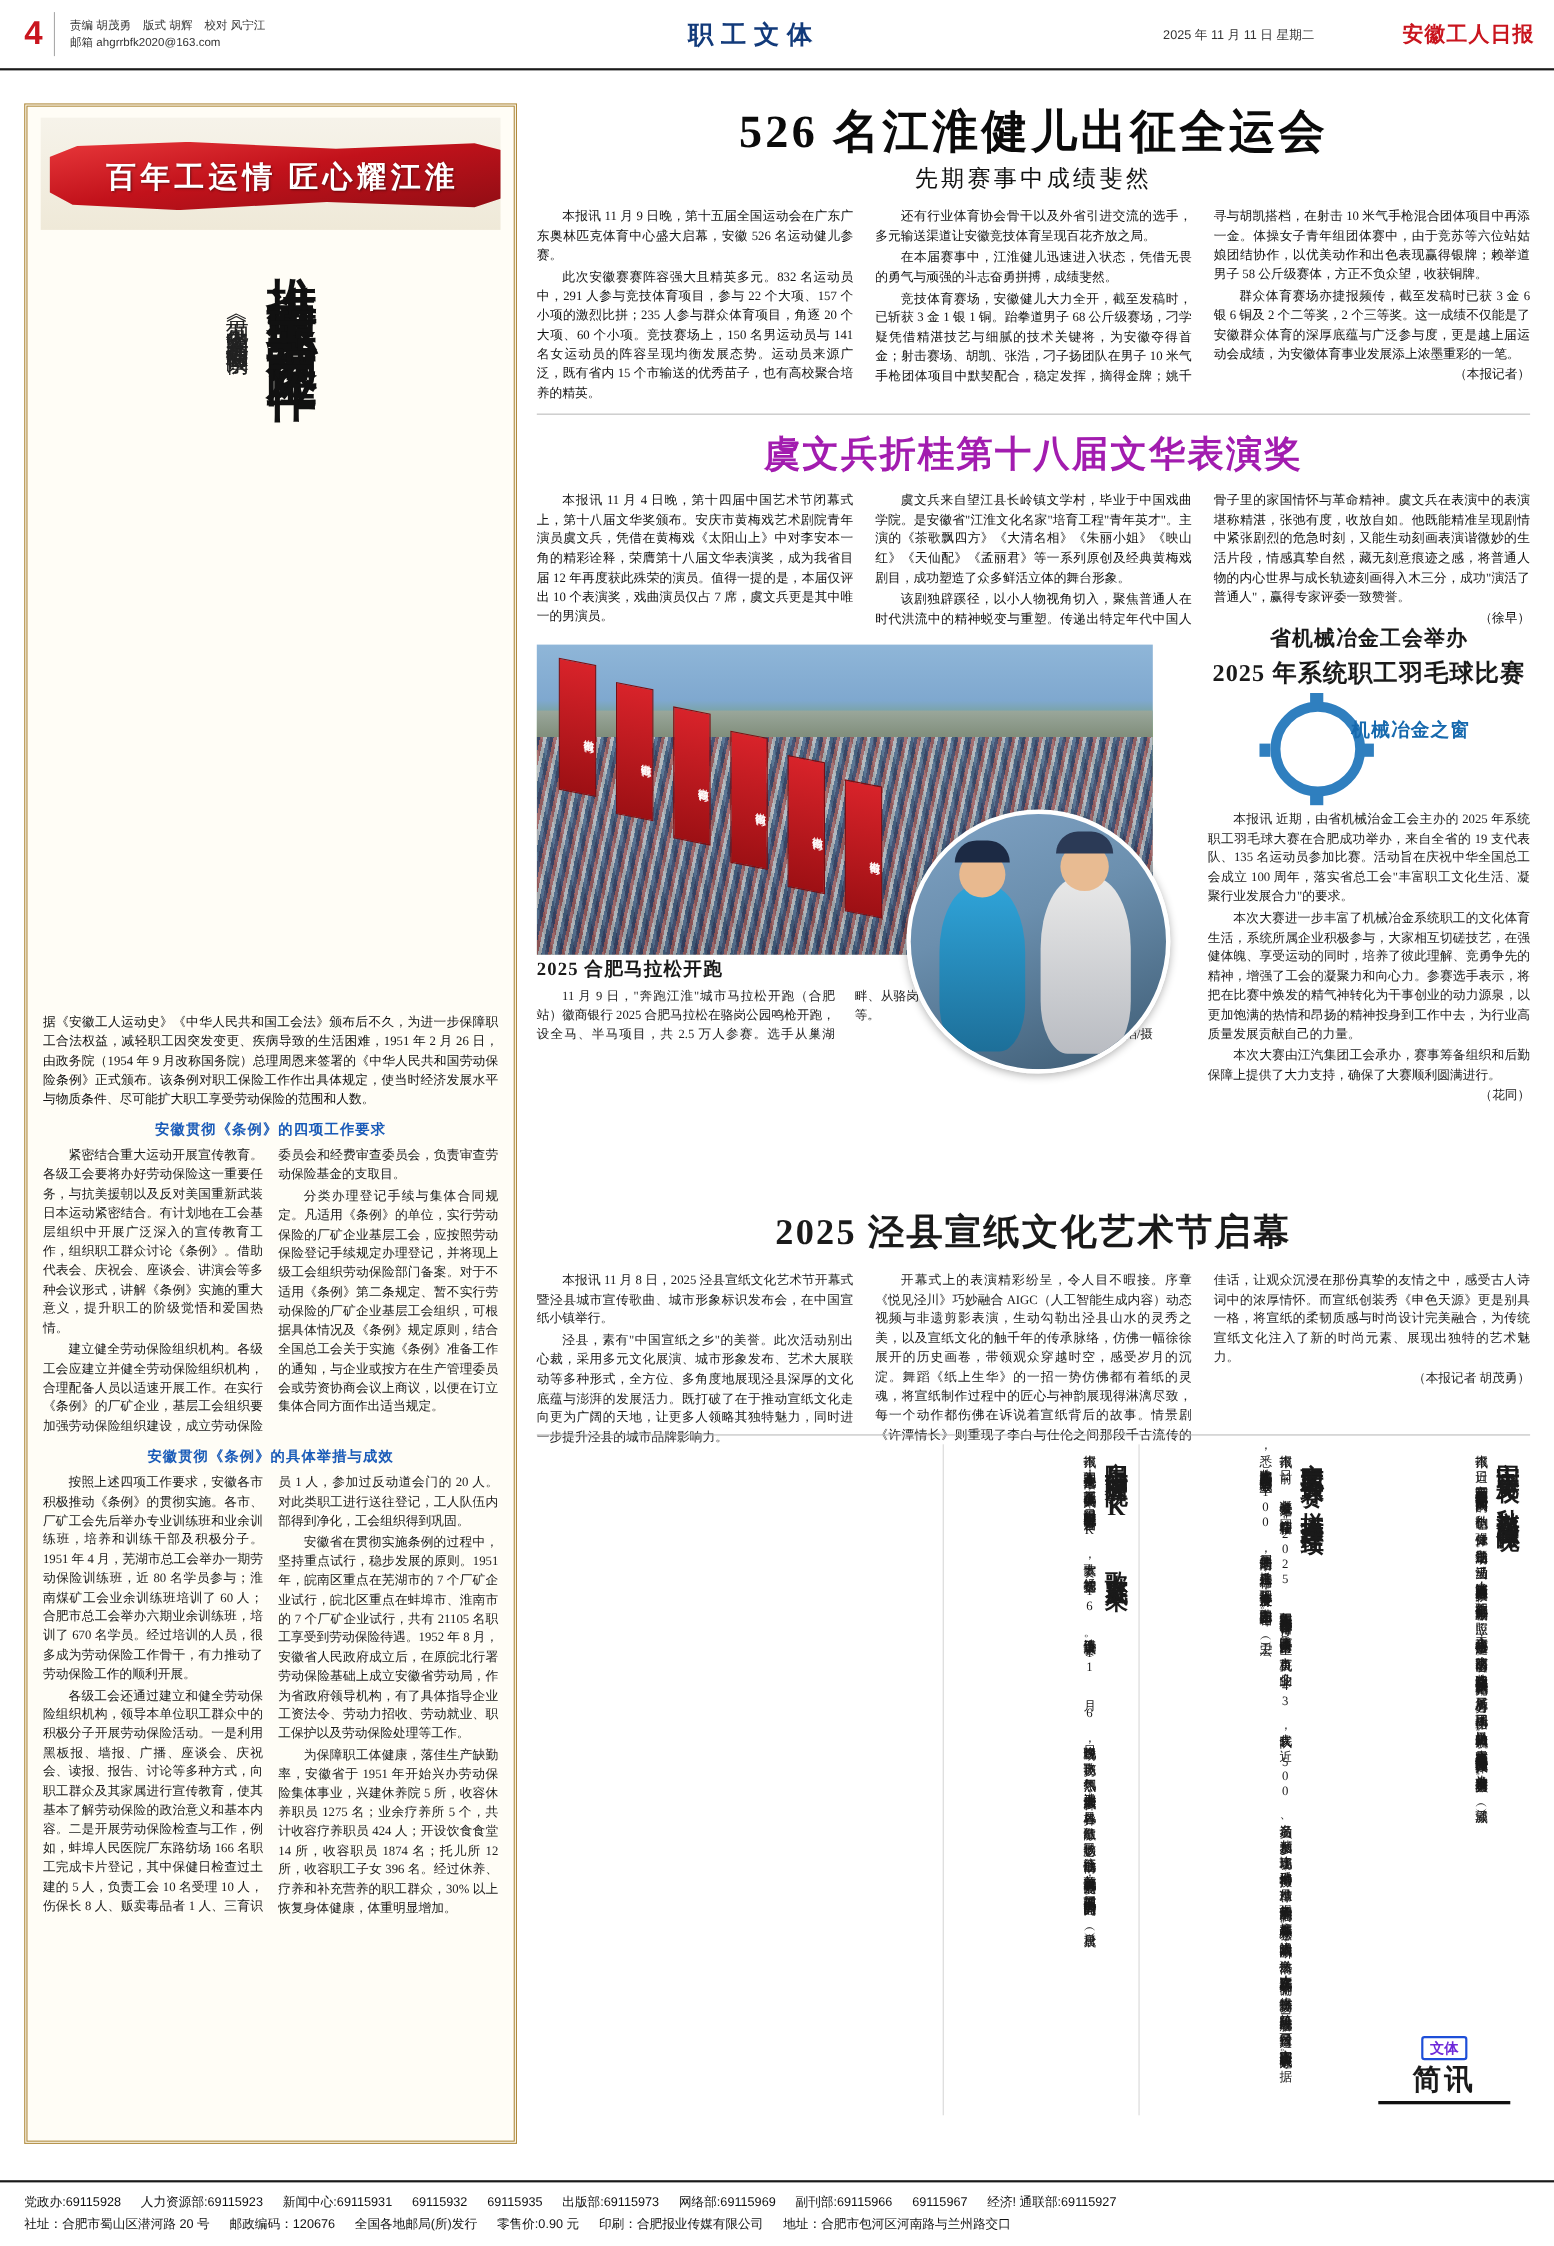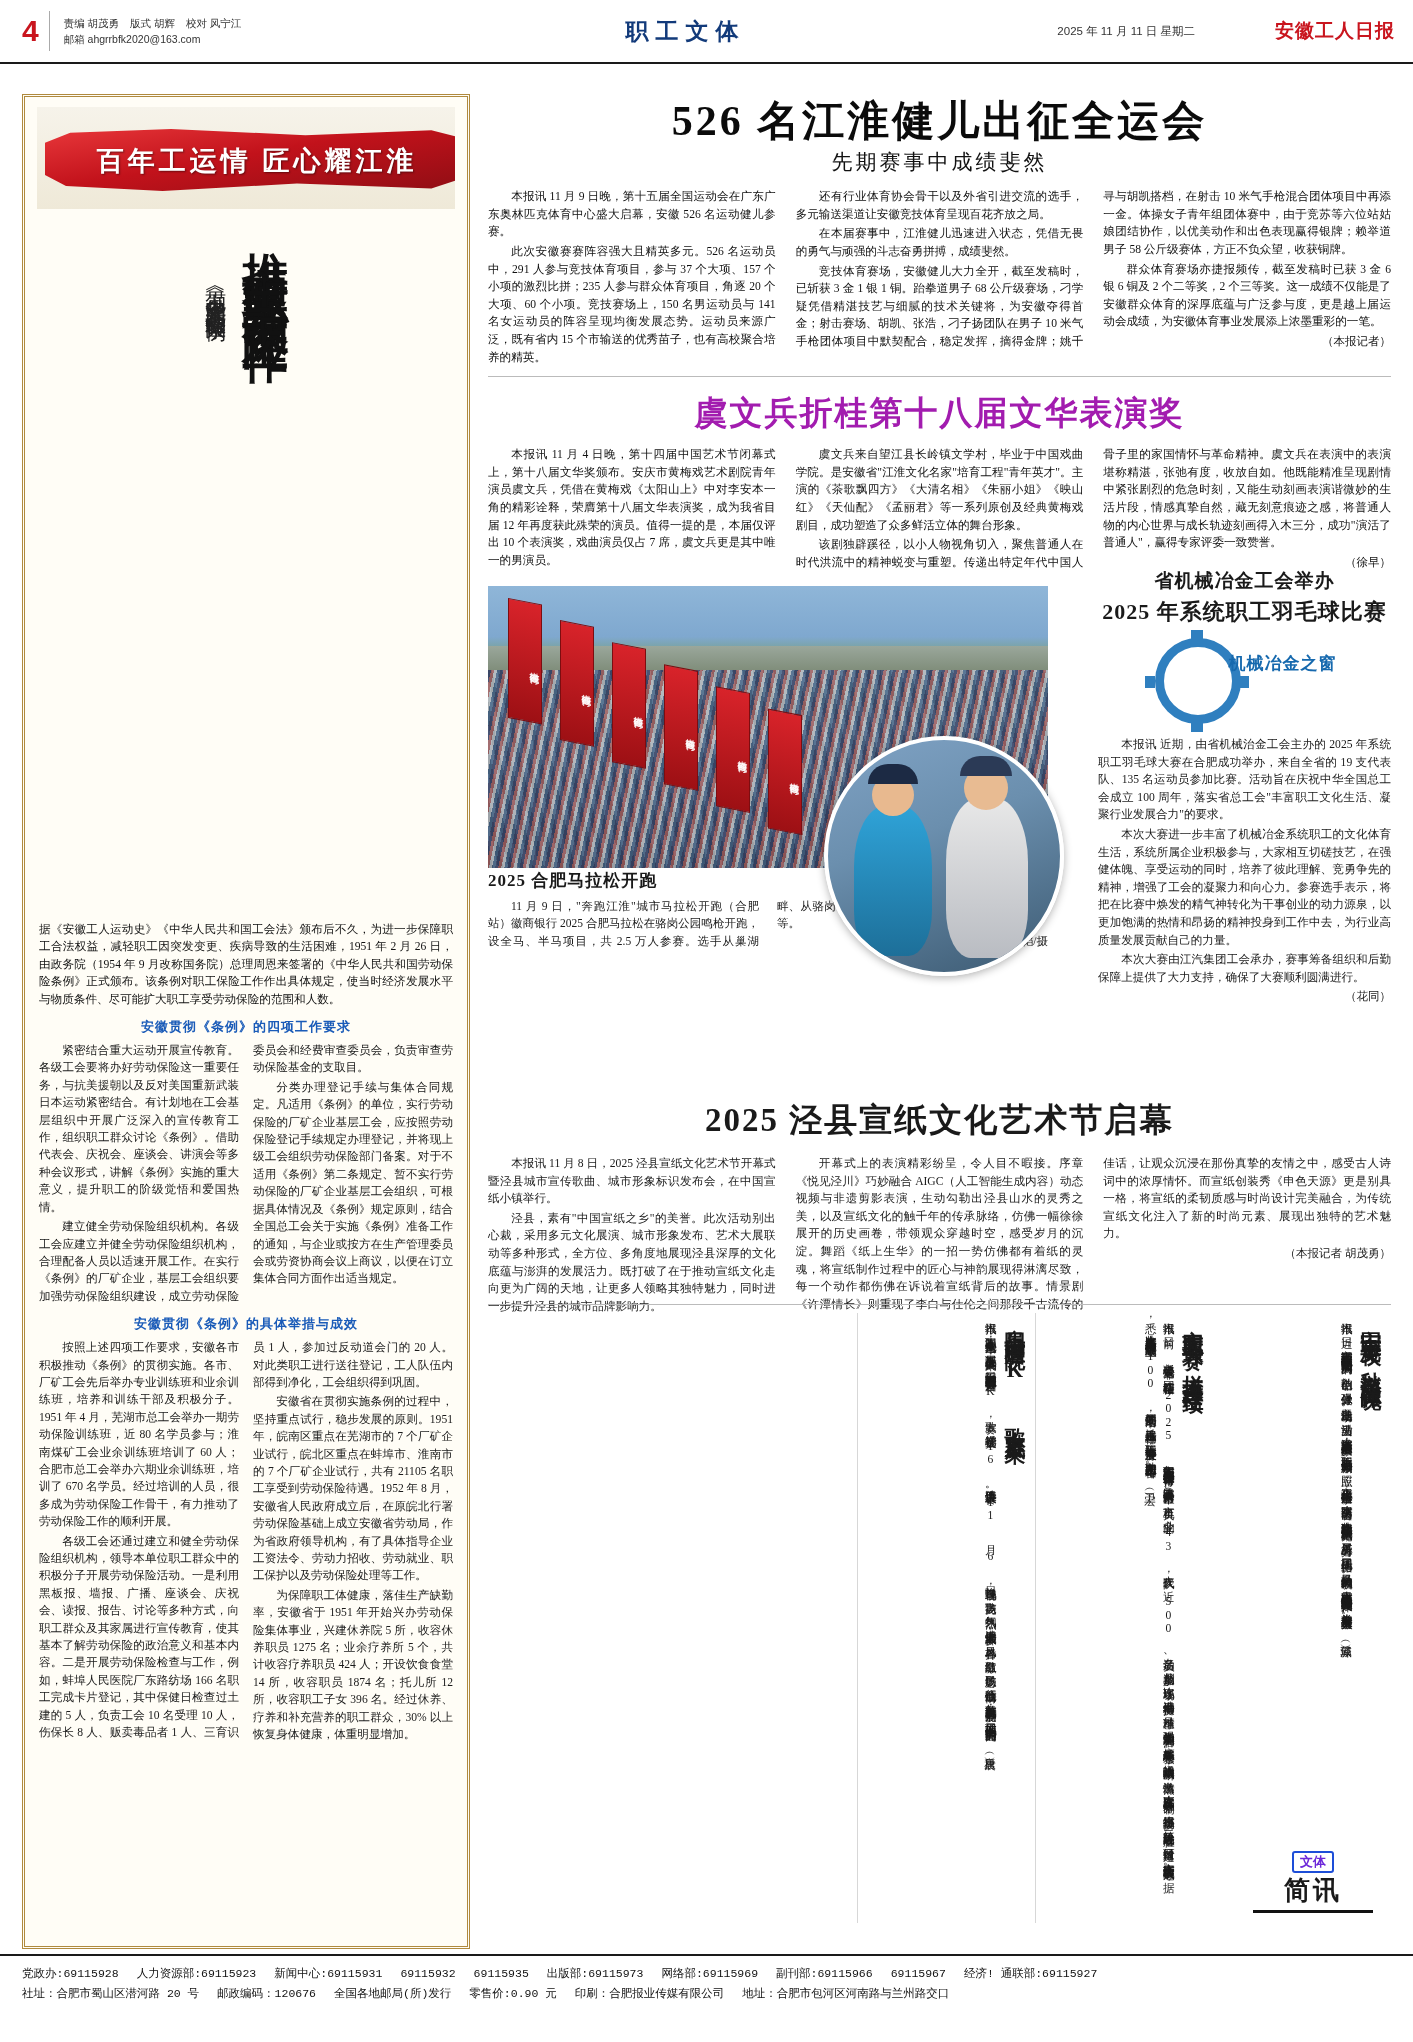--- a/index.html
+++ b/index.html
@@ -246,25 +246,25 @@
   .jianxun-badge{
     display:inline-block;border:2px solid #1d4ed8;color:#6d28d9;
     font-size:13px;padding:1px 6px;border-radius:3px;font-weight:bold;line-height:16px;
   }
   .jianxun-word{
     font-size:26px;font-weight:bold;letter-spacing:3px;border-bottom:3px solid #111;padding-bottom:2px;
   }
 
   
   .footer{
-    position:absolute;left:0;bottom:0;width:1413px;height:88px;
+    position:absolute;left:0;bottom:0;width:1413px;height:60px;
     border-top:2px solid #1a1a1a;
     font-size:11.5px;line-height:20px;color:#111;
     padding:8px 22px;box-sizing:border-box;
-    font-family:Liberation Mono, monospace;
+    font-family:Liberation Sans, sans-serif;
   }
   .footer-row{display:flex;gap:18px;flex-wrap:wrap;}
   .footer-row span{white-space:nowrap;}
 </style>
 </head>
 <body>
 
 <div class="page">
 
   <div class="masthead">
@@ -317,21 +317,21 @@
       </div>
     </div>
 
     <div class="right-col">
 
       <h1 class="hl-title">526 名江淮健儿出征全运会</h1>
       <div class="hl-sub">先期赛事中成绩斐然</div>
 
       <div class="art3">
         <p>本报讯 11 月 9 日晚，第十五届全国运动会在广东广东奥林匹克体育中心盛大启幕，安徽 526 名运动健儿参赛。</p>
-        <p>此次安徽赛赛阵容强大且精英多元。526 名运动员中，291 人参与竞技体育项目，参与 37 个大项、157 个小项的激烈比拼；235 人参与群众体育项目，角逐 20 个大项、60 个小项。竞技赛场上，150 名男运动员与 141 名女运动员的阵容呈现均衡发展态势。运动员来源广泛，既有省内 15 个市输送的优秀苗子，也有高校聚合培养的精英。</p>
+        <p>此次安徽赛赛阵容强大且精英多元。832 名运动员中，291 人参与竞技体育项目，参与 22 个大项、157 个小项的激烈比拼；235 人参与群众体育项目，角逐 20 个大项、60 个小项。竞技赛场上，150 名男运动员与 141 名女运动员的阵容呈现均衡发展态势。运动员来源广泛，既有省内 15 个市输送的优秀苗子，也有高校聚合培养的精英。</p>
         <p>还有行业体育协会骨干以及外省引进交流的选手，多元输送渠道让安徽竞技体育呈现百花齐放之局。</p>
         <p>在本届赛事中，江淮健儿迅速进入状态，凭借无畏的勇气与顽强的斗志奋勇拼搏，成绩斐然。</p>
         <p>竞技体育赛场，安徽健儿大力全开，截至发稿时，已斩获 3 金 1 银 1 铜。跆拳道男子 68 公斤级赛场，刁学疑凭借精湛技艺与细腻的技术关键将，为安徽夺得首金；射击赛场、胡凯、张浩，刁子扬团队在男子 10 米气手枪团体项目中默契配合，稳定发挥，摘得金牌；姚千寻与胡凯搭档，在射击 10 米气手枪混合团体项目中再添一金。体操女子青年组团体赛中，由于竞苏等六位站姑娘团结协作，以优美动作和出色表现赢得银牌；赖举道男子 58 公斤级赛体，方正不负众望，收获铜牌。</p>
         <p>群众体育赛场亦捷报频传，截至发稿时已获 3 金 6 银 6 铜及 2 个二等奖，2 个三等奖。这一成绩不仅能是了安徽群众体育的深厚底蕴与广泛参与度，更是越上届运动会成绩，为安徽体育事业发展添上浓墨重彩的一笔。</p>
         <p class="sig">（本报记者）</p>
       </div>
 
       <div class="rule-thin"></div>
 
       <h2 class="h2-title">虞文兵折桂第十八届文华表演奖</h2>

